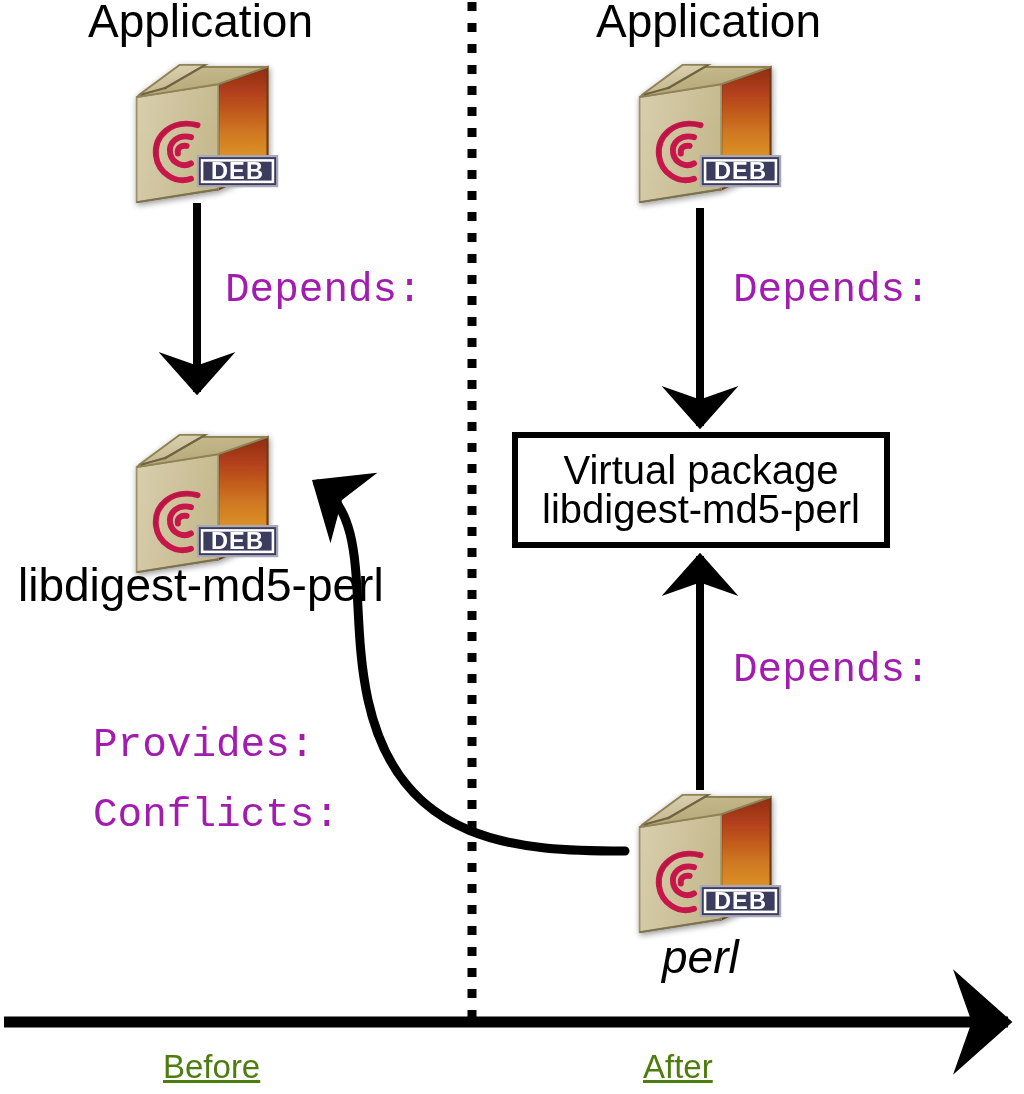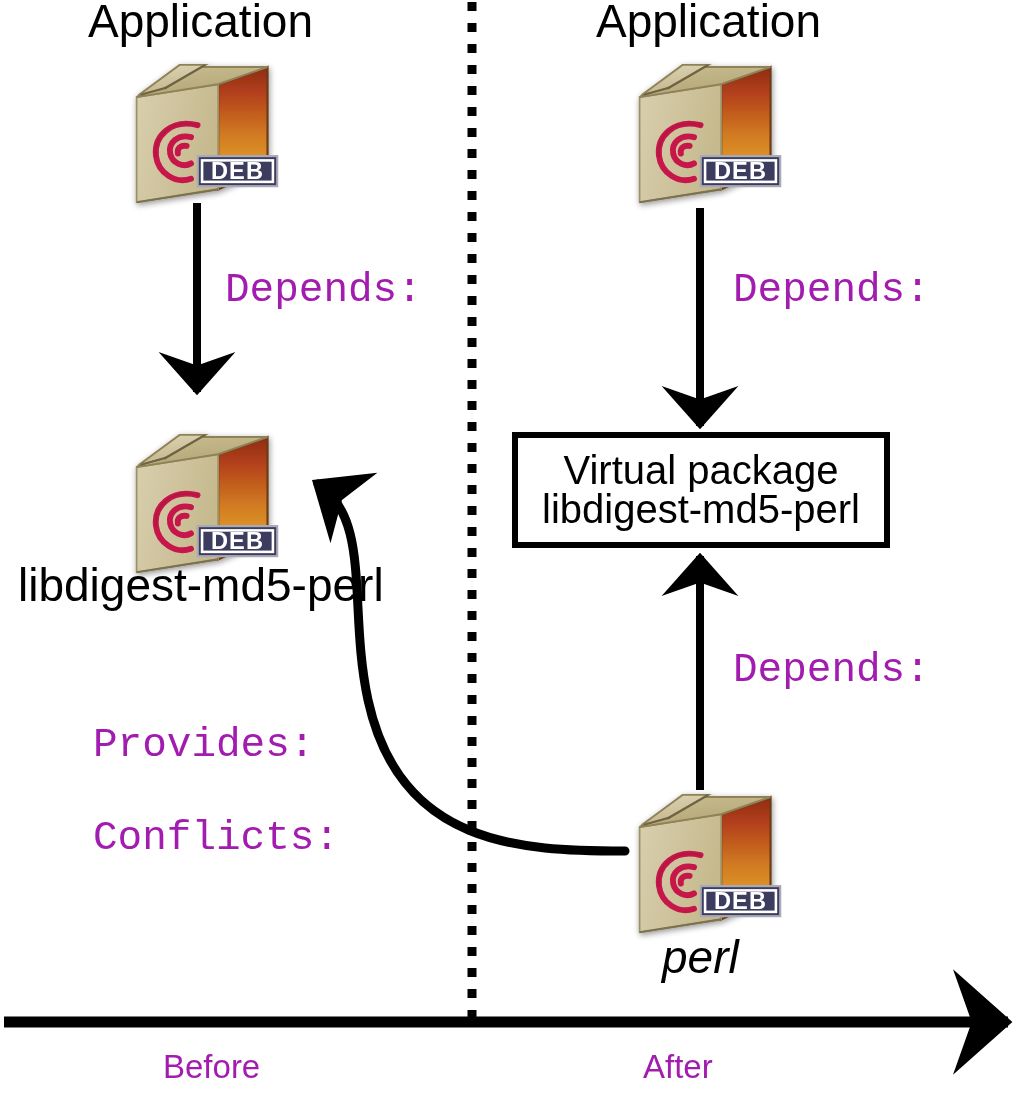--- a/index.html
+++ b/index.html
@@ -26,22 +26,23 @@
     font-family:"Liberation Mono", "DejaVu Sans Mono", monospace;
     font-size:41px;
     line-height:44px;
     letter-spacing:0px;
     color:#a21caf;
     white-space:nowrap;
   }
   .axis-label{
     font-family:"Liberation Sans", sans-serif;
     font-size:33px;
-    color:#a21caf;
+    color:#4d7c0f;
     white-space:nowrap;
+    text-decoration:underline;
   }
 
   
   .vbox{
     box-sizing:border-box;
     border:6px solid #000;
     background:#fff;
     display:flex;
     flex-direction:column;
     align-items:center;
@@ -161,21 +162,21 @@
   <div class="abs label-sans" style="left:596px;top:2px;">Application</div>
 
   <div class="abs label-mono" style="left:225px;top:268px;">Depends:</div>
 
   <div class="abs label-mono" style="left:733px;top:268px;">Depends:</div>
 
   <div class="abs label-sans" style="left:18px;top:566px;">libdigest-md5-perl</div>
 
   <div class="abs label-mono" style="left:93px;top:723px;">Provides:</div>
 
-  <div class="abs label-mono" style="left:93px;top:816px;text-align:center;">Conflicts:</div>
+  <div class="abs label-mono" style="left:93px;top:793px;text-align:center;">Conflicts:</div>
 
   <div class="abs vbox" style="left:512px;top:432px;width:378px;height:116px;">
     <div class="ln">Virtual package</div>
     <div class="ln">libdigest-md5-perl</div>
   </div>
 
   <div class="abs label-mono" style="left:733px;top:648px;">Depends:</div>
 
   <div class="abs label-sans" style="left:662px;top:938px;font-style:italic;">perl</div>
 

